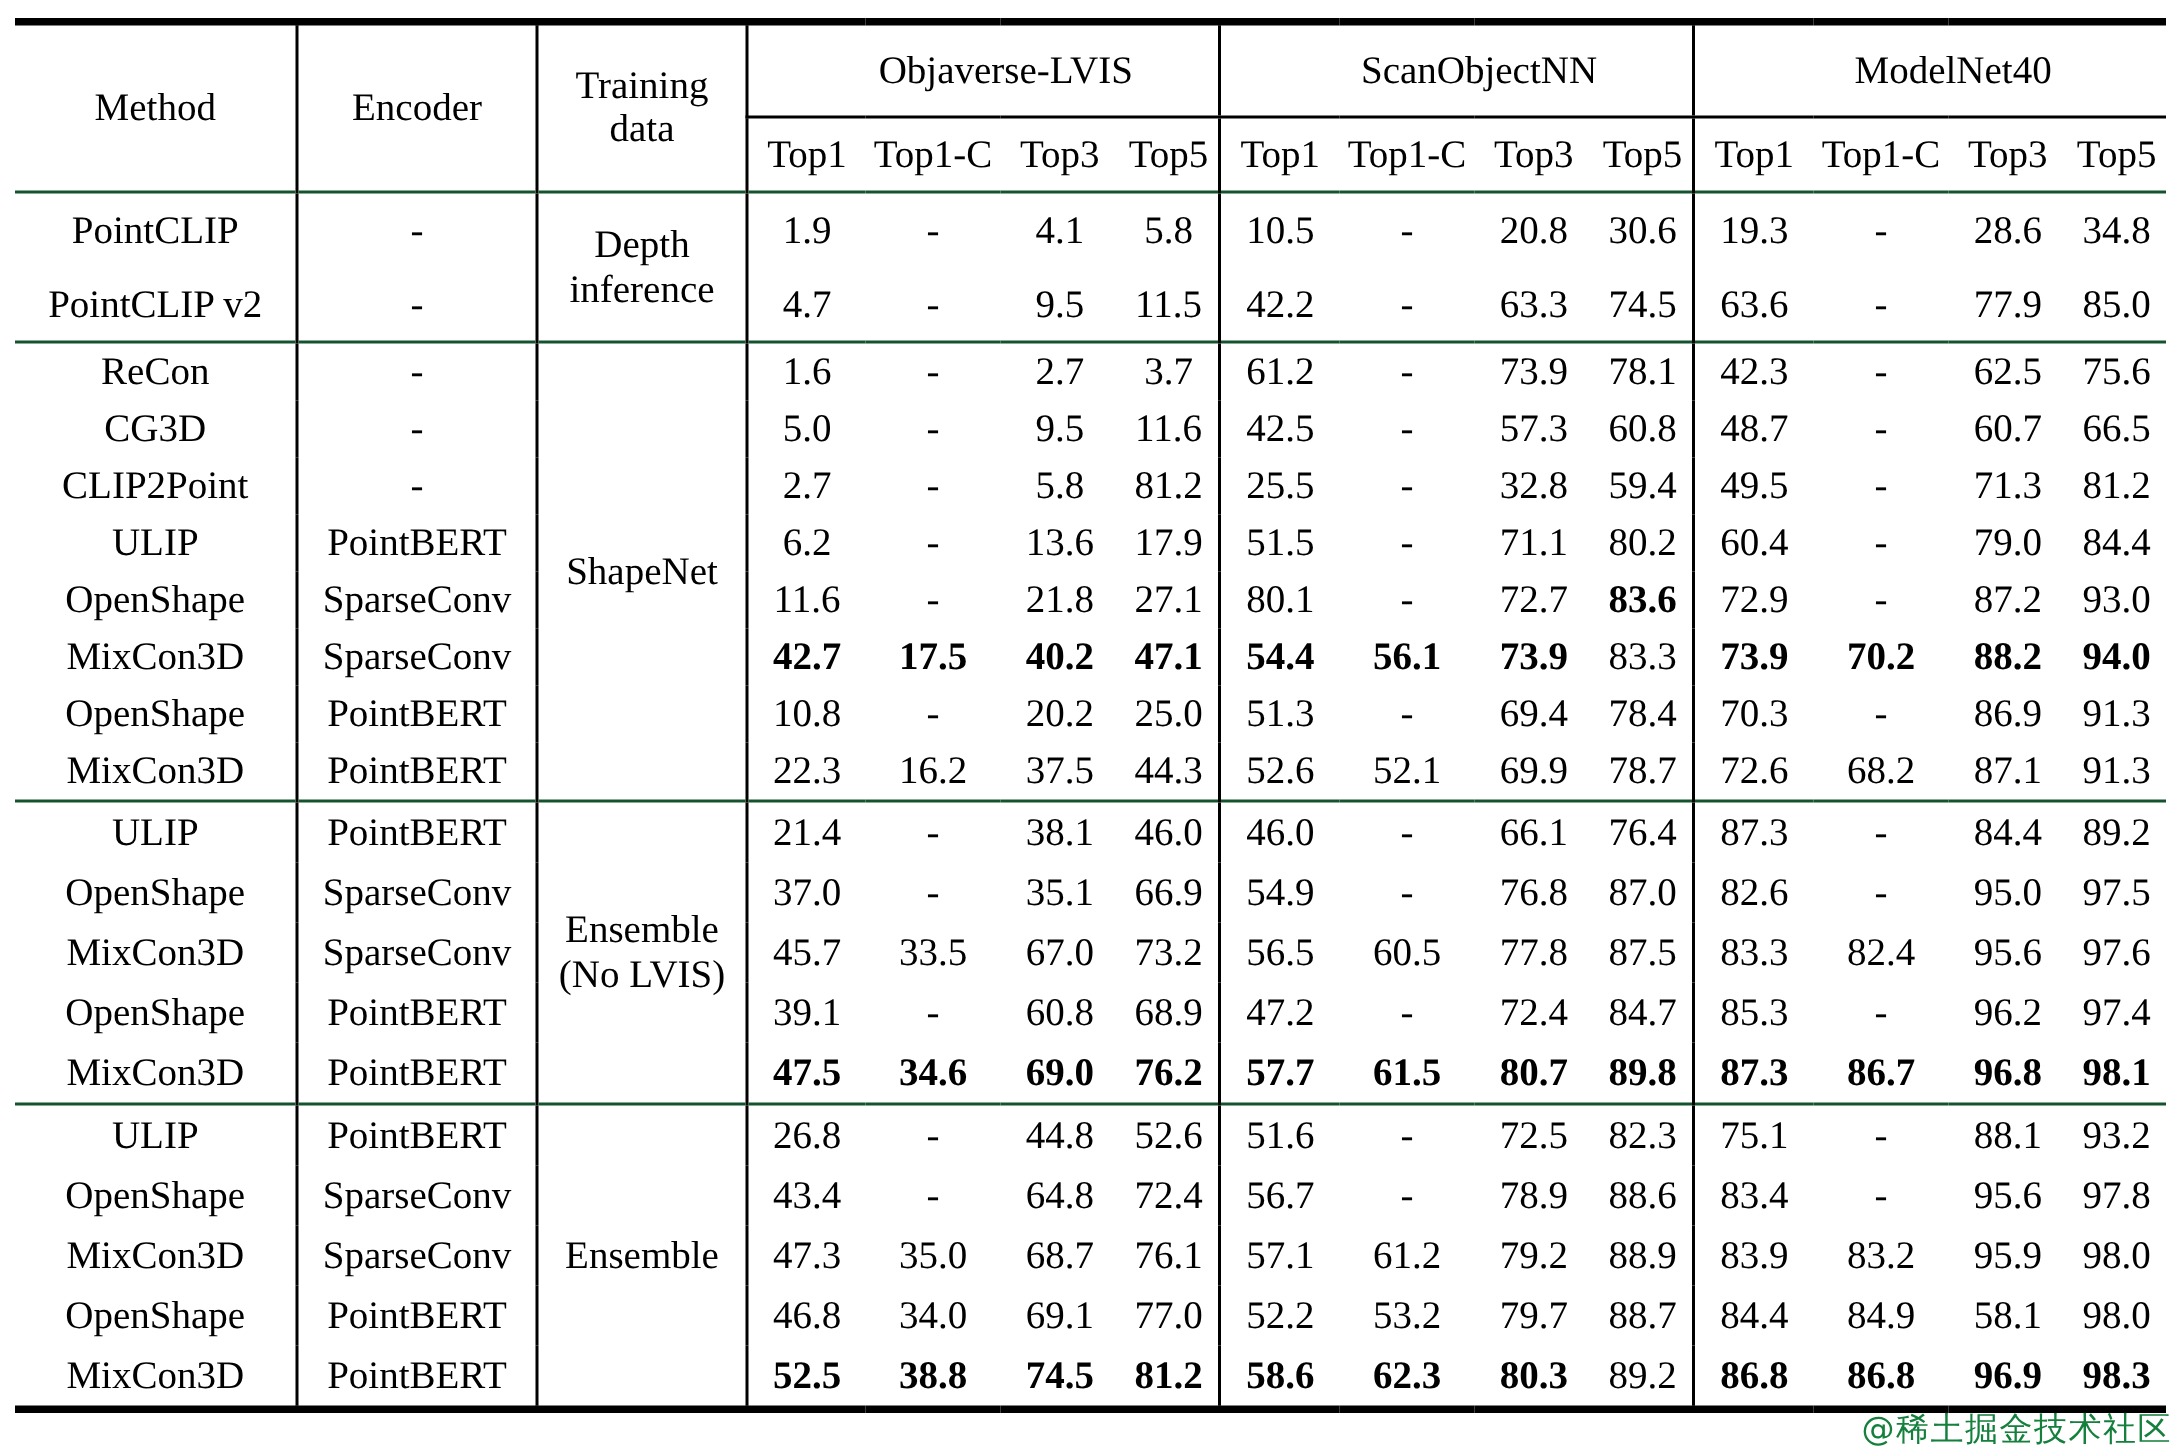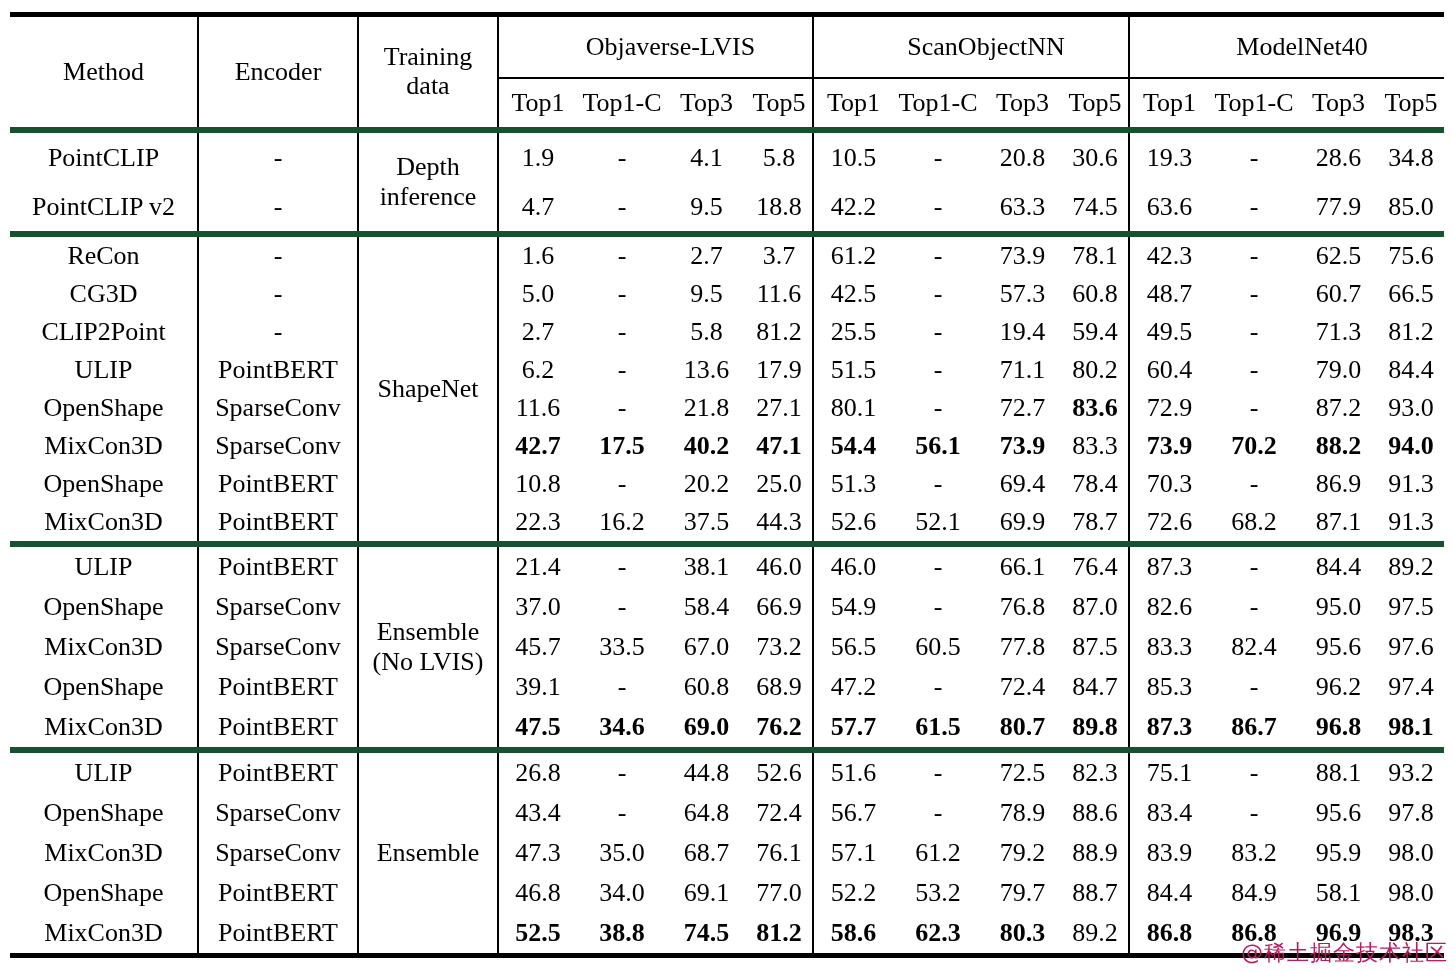--- a/index.html
+++ b/index.html
@@ -33,34 +33,34 @@
   
   .sep { border-left: 2px solid #000; }
 
   
   thead tr.group-row th { height: 60px; }
   thead tr.metric-row th { height: 48px; margin-left: 37px; }
   th.group-name { border-bottom: 2px solid #000; padding-left: 32px; }
   th.colhead { white-space: pre-line; line-height: 1.1; }
 
   
-  tbody tr.block-start td { border-top: 6px solid #14532d; }
+  tbody tr.block-start td { border-top: 2px solid #14532d; }
   tbody tr.blk0 td { height: 49px; }
   tbody tr.blk1 td { height: 38px; }
   tbody tr.blk2 td { height: 40px; }
   tbody tr.blk3 td { height: 40px; }
 
   td.training { white-space: pre-line; line-height: 1.15; }
   td.b { font-weight: 700; }
 
   .watermark {
     position: absolute;
     right: 6px; bottom: 2px;
     font-size: 22px;
-    color: #be185d;
+    color: #15803d;
     font-family: "DejaVu Sans", sans-serif;
     letter-spacing: 1px;
   }
 </style>
 </head>
 <body>
 
 <div class="page">
 
   <table class="results">
@@ -126,21 +126,21 @@
           <td>-</td>
           <td>28.6</td>
           <td>34.8</td>
         </tr>
         <tr class="blk0">
           <td>PointCLIP v2</td>
           <td class="sep">-</td>
           <td class="sep">4.7</td>
           <td>-</td>
           <td>9.5</td>
-          <td>18.8</td>
+          <td>11.5</td>
           <td class="sep">42.2</td>
           <td>-</td>
           <td>63.3</td>
           <td>74.5</td>
           <td class="sep">63.6</td>
           <td>-</td>
           <td>77.9</td>
           <td>85.0</td>
         </tr>
         <tr class="blk1 block-start">
@@ -178,21 +178,21 @@
         </tr>
         <tr class="blk1">
           <td>CLIP2Point</td>
           <td class="sep">-</td>
           <td class="sep">2.7</td>
           <td>-</td>
           <td>5.8</td>
           <td>81.2</td>
           <td class="sep">25.5</td>
           <td>-</td>
-          <td>19.4</td>
+          <td>32.8</td>
           <td>59.4</td>
           <td class="sep">49.5</td>
           <td>-</td>
           <td>71.3</td>
           <td>81.2</td>
         </tr>
         <tr class="blk1">
           <td>ULIP</td>
           <td class="sep">PointBERT</td>
           <td class="sep">6.2</td>
@@ -288,21 +288,21 @@
           <td class="sep">87.3</td>
           <td>-</td>
           <td>84.4</td>
           <td>89.2</td>
         </tr>
         <tr class="blk2">
           <td>OpenShape</td>
           <td class="sep">SparseConv</td>
           <td class="sep">37.0</td>
           <td>-</td>
-          <td>58.4</td>
+          <td>35.1</td>
           <td>66.9</td>
           <td class="sep">54.9</td>
           <td>-</td>
           <td>76.8</td>
           <td>87.0</td>
           <td class="sep">82.6</td>
           <td>-</td>
           <td>95.0</td>
           <td>97.5</td>
         </tr>

